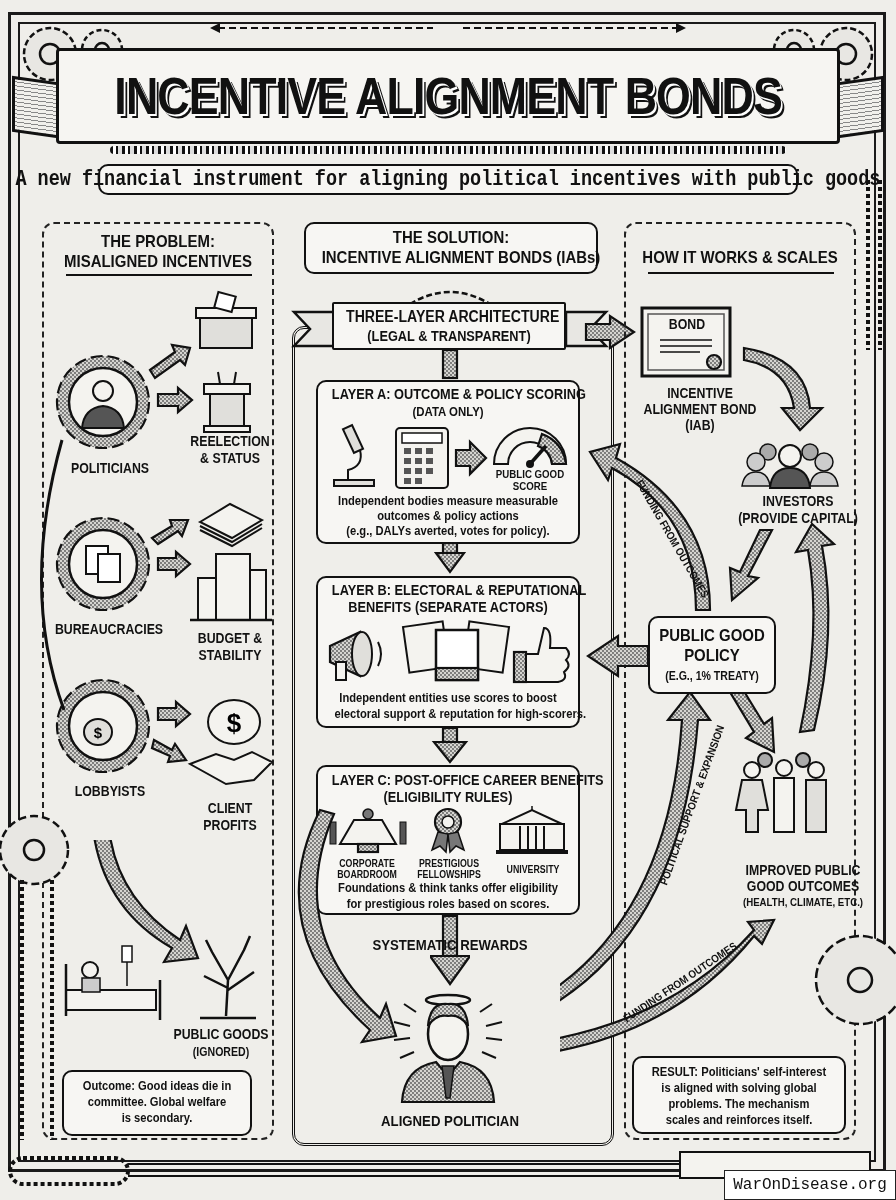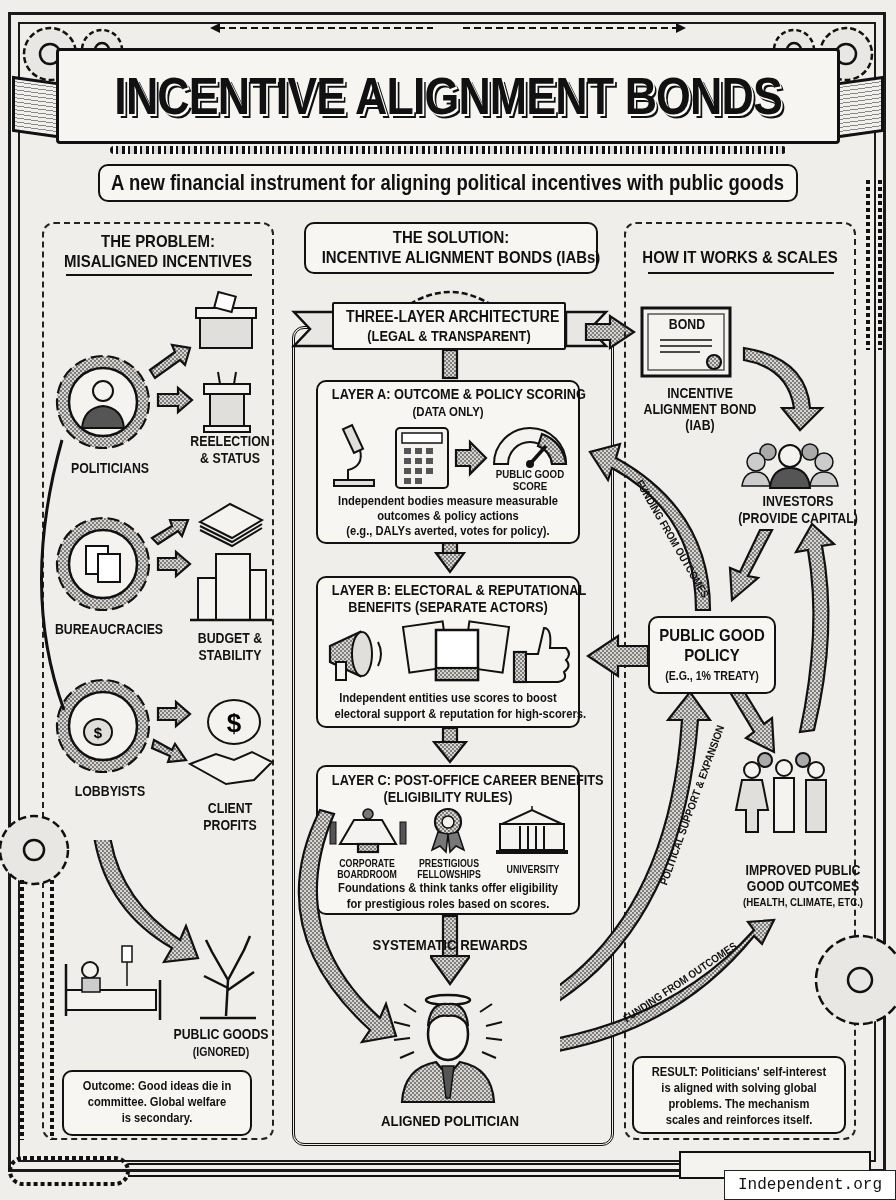--- a/index.html
+++ b/index.html
@@ -7,22 +7,22 @@
        font-family:"Liberation Sans",sans-serif;color:#111;}
   .abs{position:absolute;}
   .frame-outer{left:8px;top:12px;width:878px;height:1160px;border:3px solid #1a1a1a;box-sizing:border-box;}
   .frame-inner{left:18px;top:22px;width:858px;height:1140px;border:2px solid #1a1a1a;box-sizing:border-box;}
   .banner{left:56px;top:48px;width:784px;height:96px;background:#f6f5f2;border:3px solid #111;border-radius:4px;
           display:flex;align-items:center;justify-content:center;box-sizing:border-box;}
   .banner-title{font-size:52px;font-weight:900;letter-spacing:-1px;transform:scaleX(0.86);white-space:nowrap;
           text-shadow:2px 2px 0 #fff,4px 4px 0 #111;}
   .ribbon{width:60px;height:56px;background:repeating-linear-gradient(0deg,#f1f0ec 0 3px,#888 3px 4px);border:3px solid #111;box-sizing:border-box;}
   .chainbar{left:110px;top:146px;width:676px;height:8px;background:repeating-linear-gradient(90deg,#111 0 3px,#fff 3px 6px,#111 6px 8px,#ddd 8px 12px);border-radius:4px;}
-  .subtitle{left:98px;top:164px;width:700px;height:38px;border:2.5px solid #111;border-radius:10px;background:#f7f6f3;box-sizing:border-box;
-          display:flex;align-items:center;justify-content:center;}
+  .subtitle{left:98px;top:164px;width:700px;height:31px;border:2.5px solid #111;border-radius:10px;background:#f7f6f3;box-sizing:border-box;
+          display:flex;align-items:center;justify-content:center;font-family:Liberation Mono, monospace;}
   .subtitle span{font-size:22px;font-weight:bold;transform:scaleX(0.84);white-space:nowrap;}
   .col{border:2px dashed #222;border-radius:12px;box-sizing:border-box;}
   .col-head{font-weight:bold;font-size:17px;text-align:center;line-height:20px;transform:scaleX(0.88);white-space:nowrap;}
   .underline{height:2px;background:#111;}
   .lbl{font-weight:bold;font-size:14px;text-align:center;line-height:17px;transform:scaleX(0.88);white-space:nowrap;}
   .lbl-sm{font-weight:bold;font-size:11px;text-align:center;line-height:12px;transform:scaleX(0.88);white-space:nowrap;}
   .box{border:2.5px solid #111;border-radius:10px;background:#f7f6f3;box-sizing:border-box;}
   .layer-title{font-weight:bold;font-size:14.5px;text-align:center;line-height:17px;transform:scaleX(0.88);white-space:nowrap;}
   .layer-desc{font-weight:bold;font-size:13px;text-align:center;line-height:15px;transform:scaleX(0.86);white-space:nowrap;}
   .center-panel{left:292px;top:326px;width:322px;height:820px;border:3px double #111;border-radius:12px;box-sizing:border-box;}
@@ -440,13 +440,13 @@
 <div class="abs layer-desc" style="left:632px;top:1064px;width:214px">RESULT: Politicians' self-interest</div>
 <div class="abs layer-desc" style="left:632px;top:1080px;width:214px">is aligned with solving global</div>
 <div class="abs layer-desc" style="left:632px;top:1096px;width:214px">problems. The mechanism</div>
 <div class="abs layer-desc" style="left:632px;top:1112px;width:214px">scales and reinforces itself.</div>
 
 <svg class="abs" style="left:858px;top:180px" width="30" height="180">
   <line x1="10" y1="0" x2="10" y2="170" stroke="#111" stroke-width="4" stroke-dasharray="4 3"></line>
   <line x1="22" y1="0" x2="22" y2="170" stroke="#111" stroke-width="4" stroke-dasharray="4 3"></line>
 </svg>
 
-<div class="abs watermark">Independent.org</div>
+<div class="abs watermark">WarOnDisease.org</div>
 
 </body></html>

